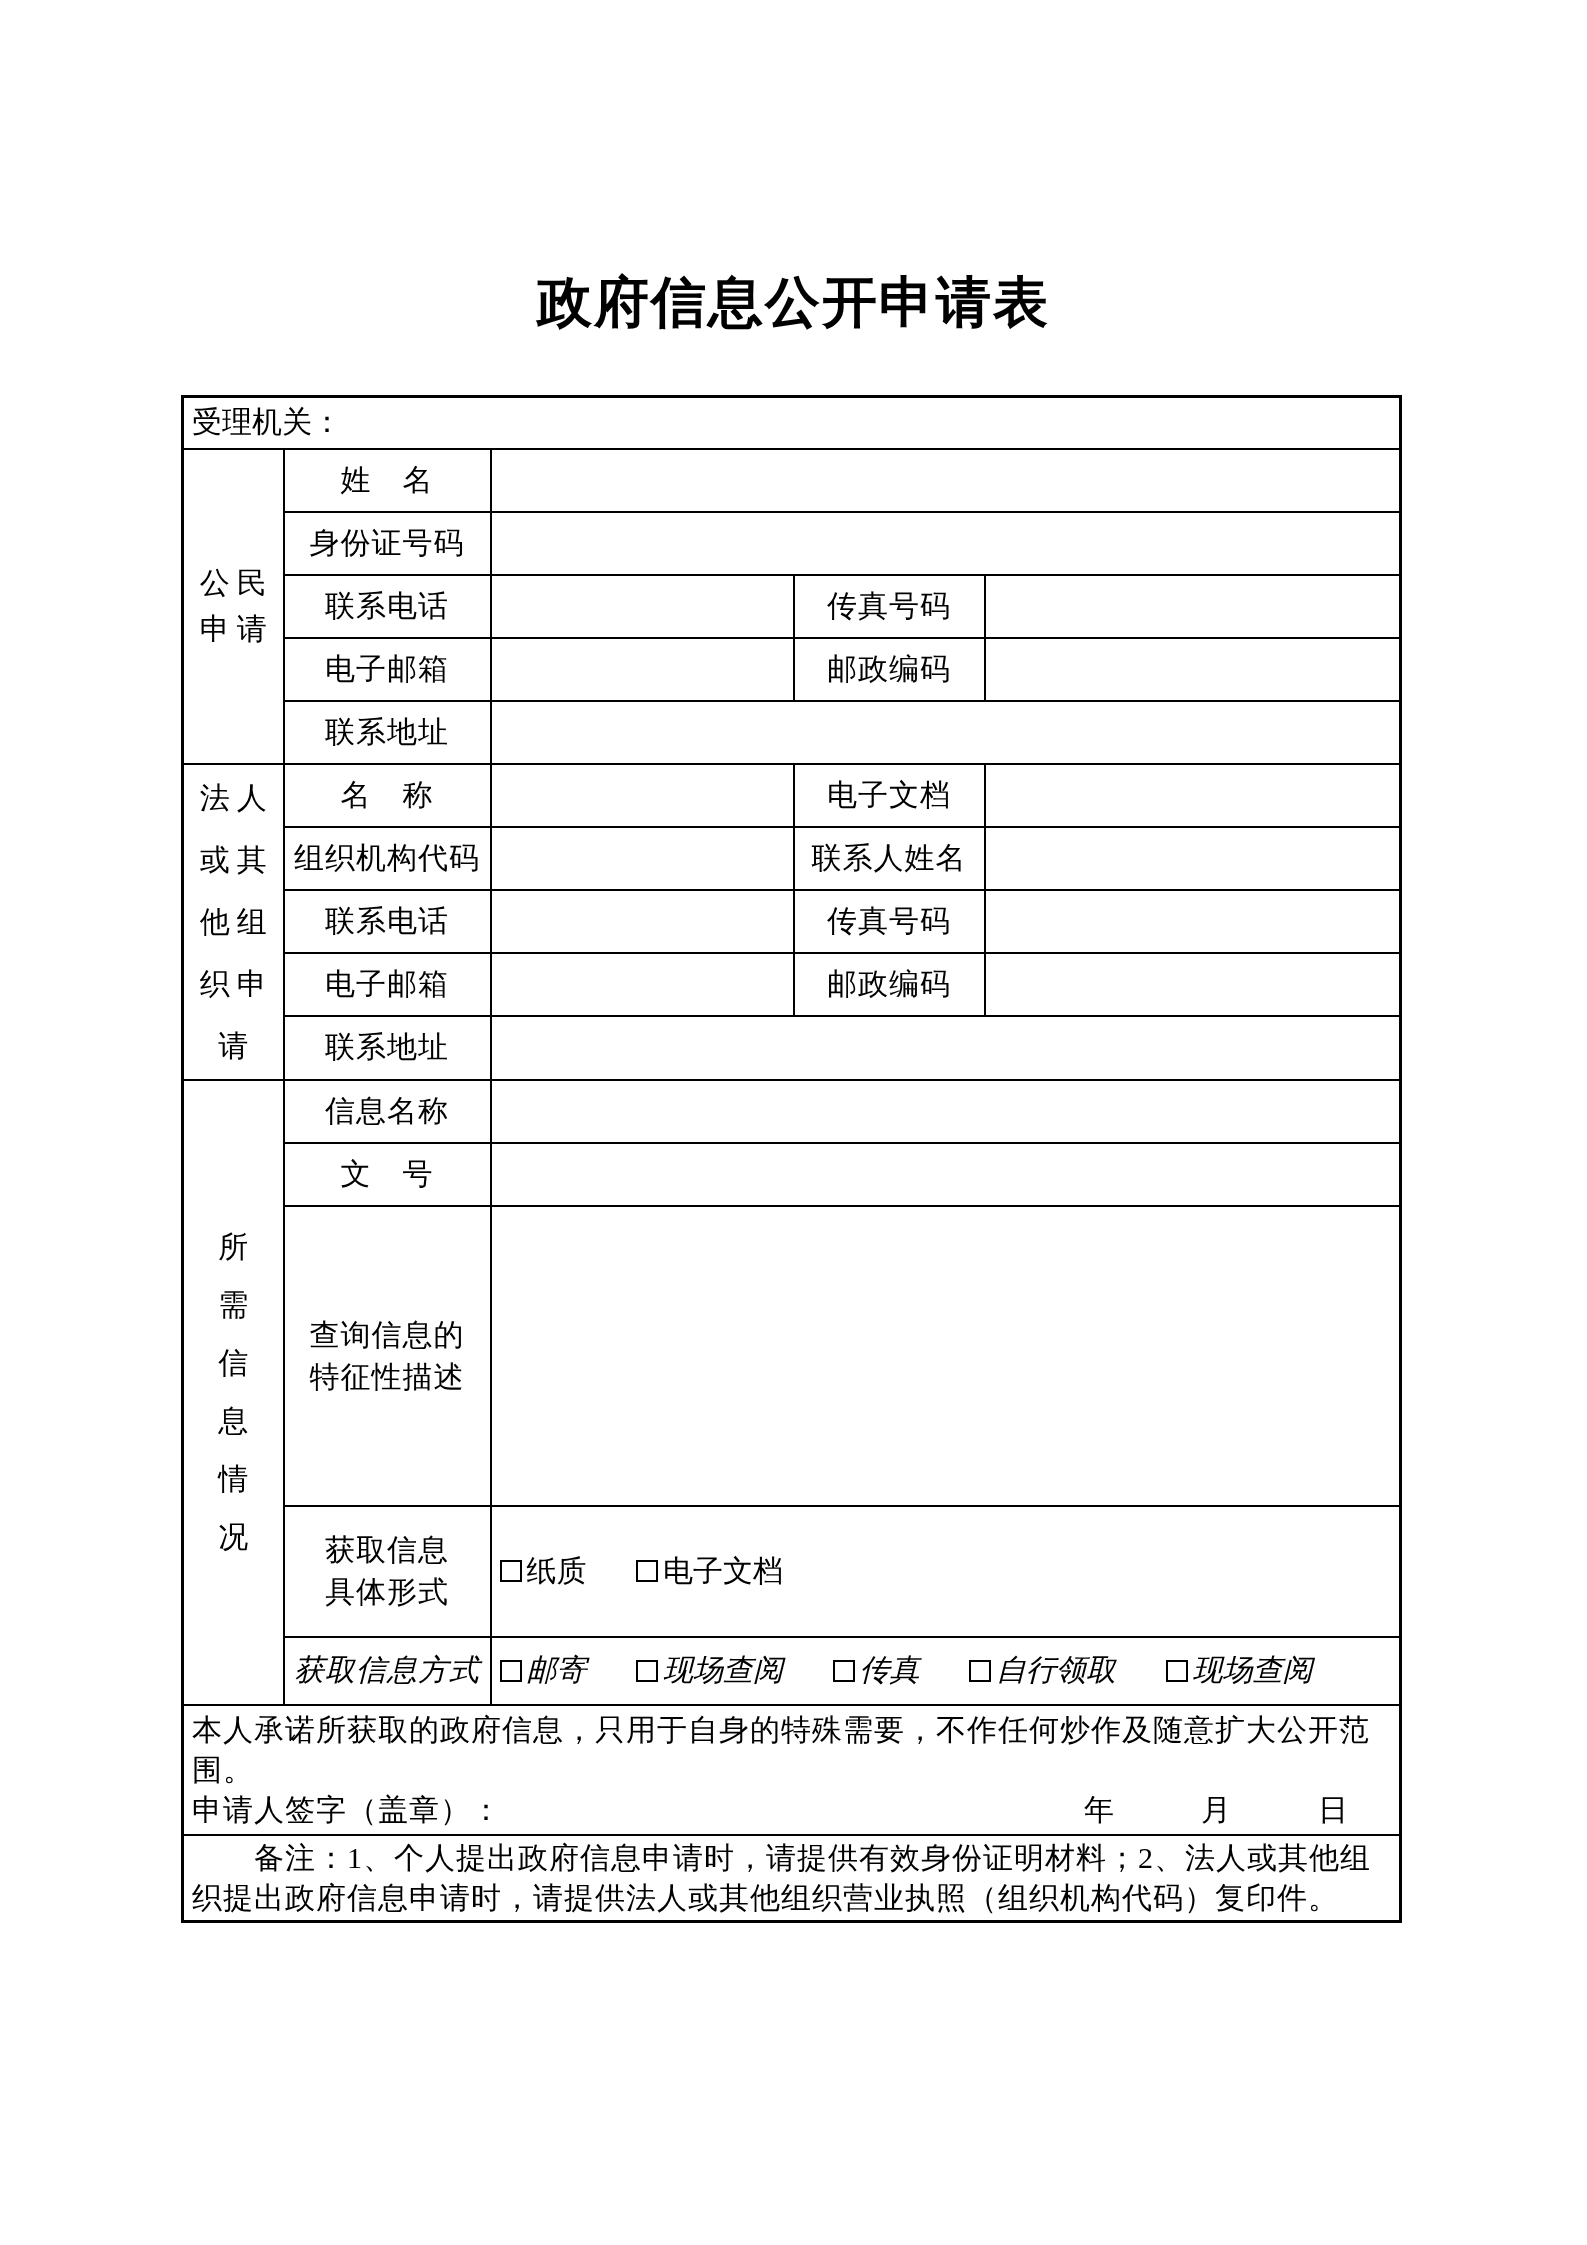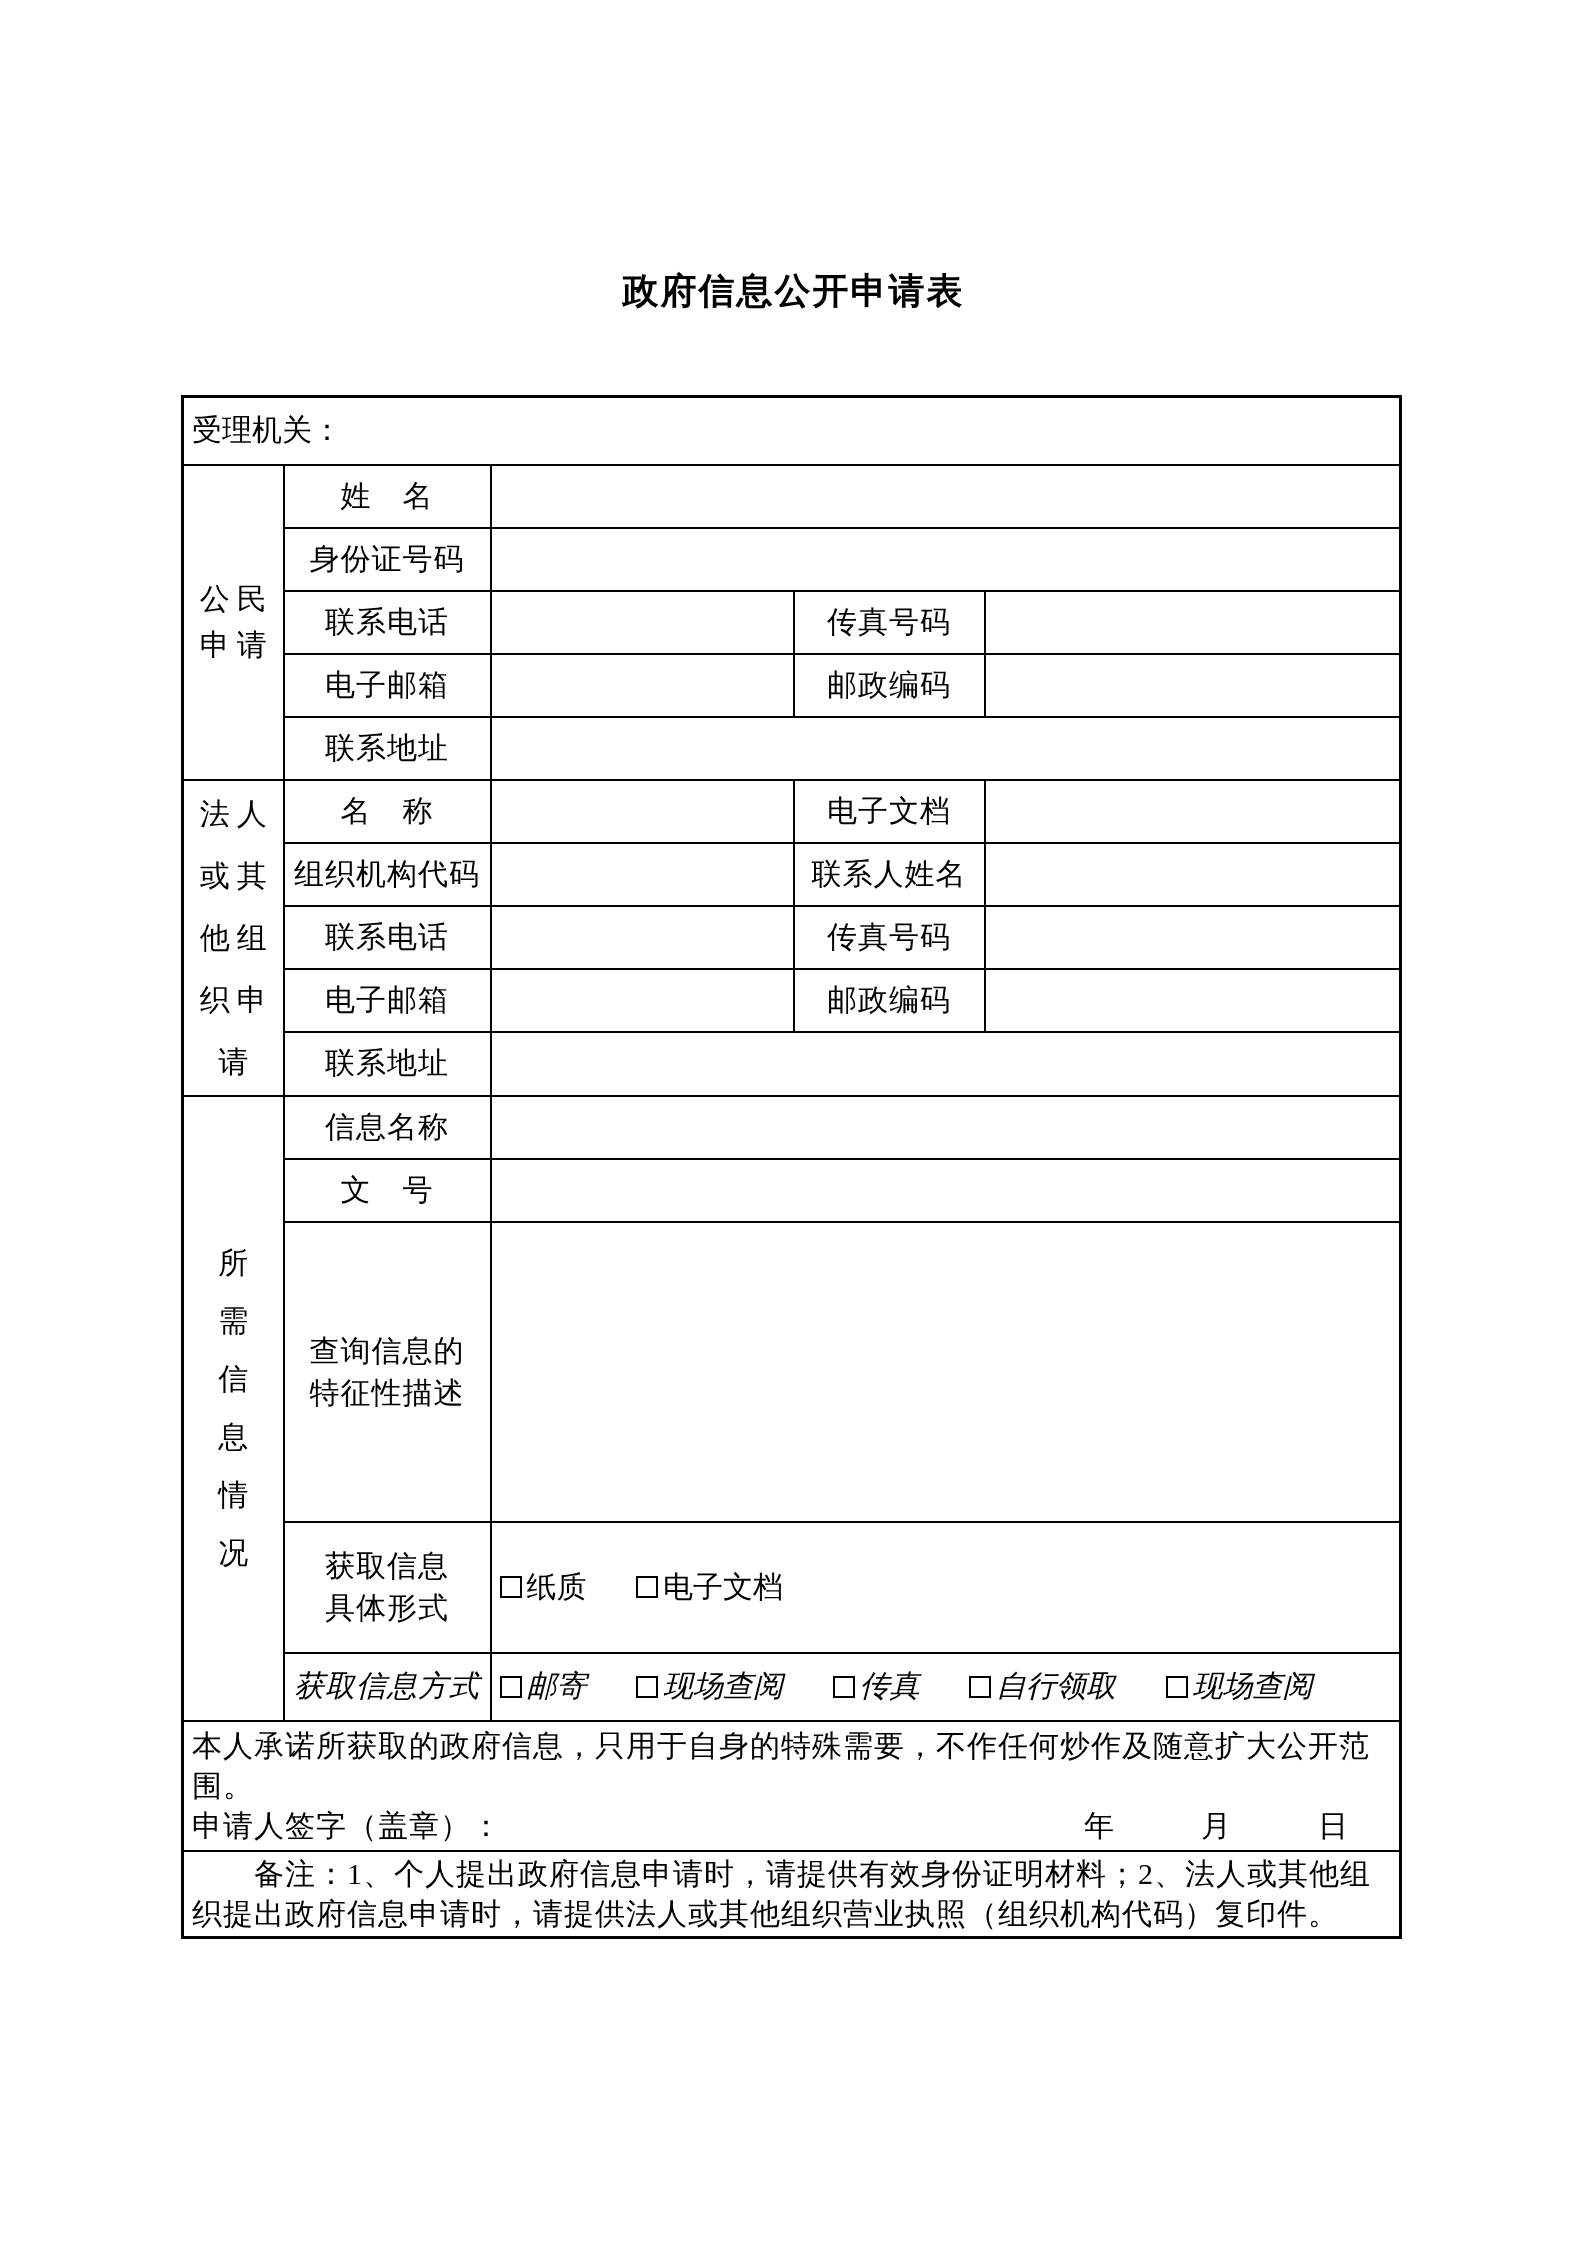--- a/index.html
+++ b/index.html
@@ -13,42 +13,42 @@
     font-family: "Liberation Serif", "DejaVu Serif", serif;
     overflow: hidden;
   }
   .doc-title {
     position: absolute;
     top: 270px;
     left: 0;
     width: 100%;
     margin: 0;
     text-align: center;
-    font-size: 36px;
+    font-size: 55px;
     font-weight: 700;
     letter-spacing: 2px;
     line-height: 1.2;
   }
   table.form-table {
     position: absolute;
     left: 181px;
     top: 395px;
     width: 1218px;
     border-collapse: collapse;
     table-layout: fixed;
     border: 3px solid #000;
   }
   .form-table td {
     border: 2px solid #000;
     font-size: 30px;
     vertical-align: middle;
     padding: 2px 8px;
     overflow: hidden;
   }
-  tr.h60  { height: 68px; }
+  tr.h60  { height: 52px; }
   tr.h63  { height: 63px; }
   tr.h64  { height: 68px; font-style: italic; }
   tr.h300 { height: 300px; }
   tr.h110 { height: 131px; }
   tr.h130 { height: 130px; }
   tr.h84  { height: 84px; }
 
   .accept-cell { text-align: left; padding-left: 12px; }
 
   .lab { text-align: center; letter-spacing: 1px; padding: 2px 2px; }

